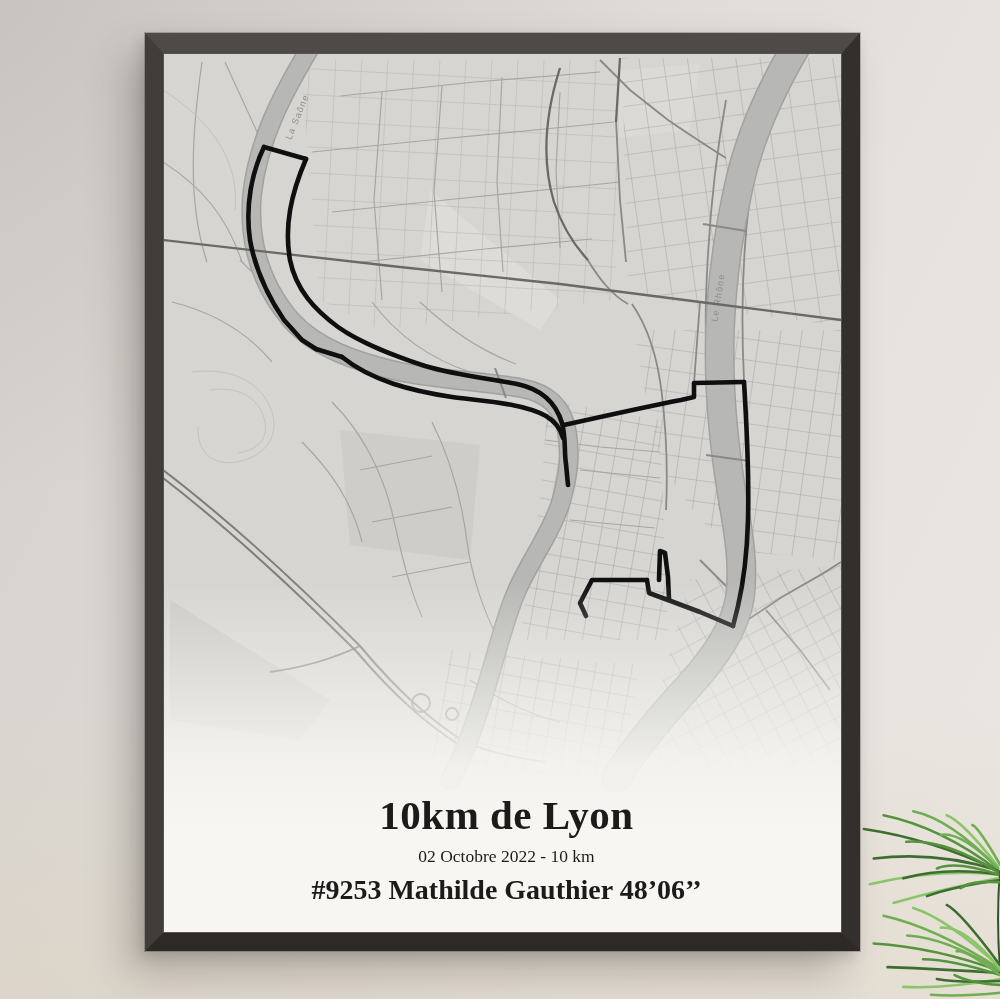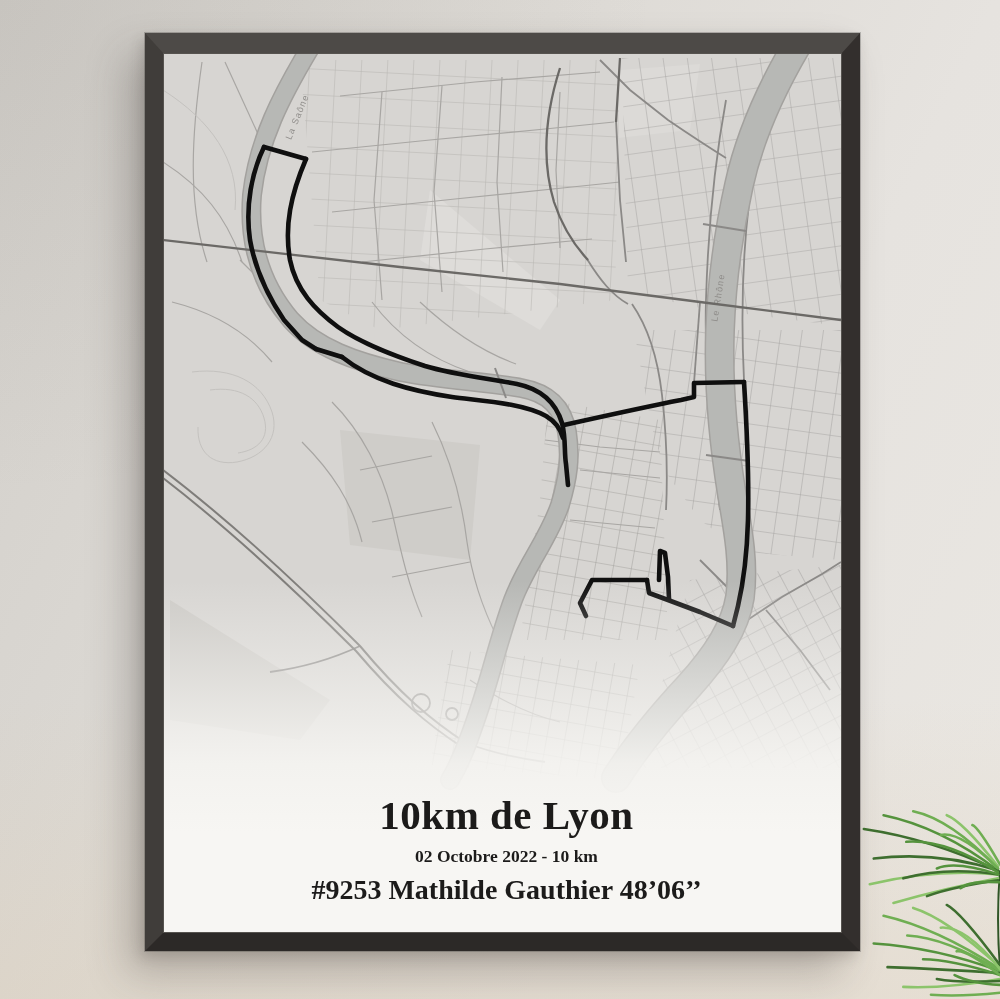--- a/index.html
+++ b/index.html
@@ -25,21 +25,21 @@
       inset 0 16px 20px -10px rgba(20,18,16,.5),
       inset 0 -12px 16px -10px rgba(20,18,16,.28),
       inset 14px 0 18px -12px rgba(20,18,16,.35),
       inset -14px 0 18px -12px rgba(20,18,16,.38);
   }
   .map-svg{position:absolute;inset:0;width:100%;height:100%;}
   .map-fade{position:absolute;left:0;right:0;top:60%;bottom:0;pointer-events:none;
     background:linear-gradient(to bottom,rgba(246,245,242,0) 0%,rgba(246,245,242,.9) 52%,#f7f6f3 72%);}
   .poster-text{position:absolute;left:8px;right:0;bottom:26px;text-align:center;color:#1c1b1a;}
   .race-title{font-size:41px;font-weight:700;line-height:1.05;letter-spacing:.5px;}
-  .race-subtitle{font-size:17.5px;font-weight:700;margin-top:9px;}
+  .race-subtitle{font-size:17.5px;font-weight:400;margin-top:9px;}
   .runner-info{font-size:28px;font-weight:700;margin-top:7px;}
   .plant{position:absolute;right:0;bottom:0;width:148px;height:192px;}
   .river-label{fill:#8f8d8a;font-size:9px;letter-spacing:1.2px;font-family:"Liberation Sans",sans-serif;}
 </style>
 </head>
 <body>
 
 <div class="wall-shade"></div>
 
 <div class="frame">

